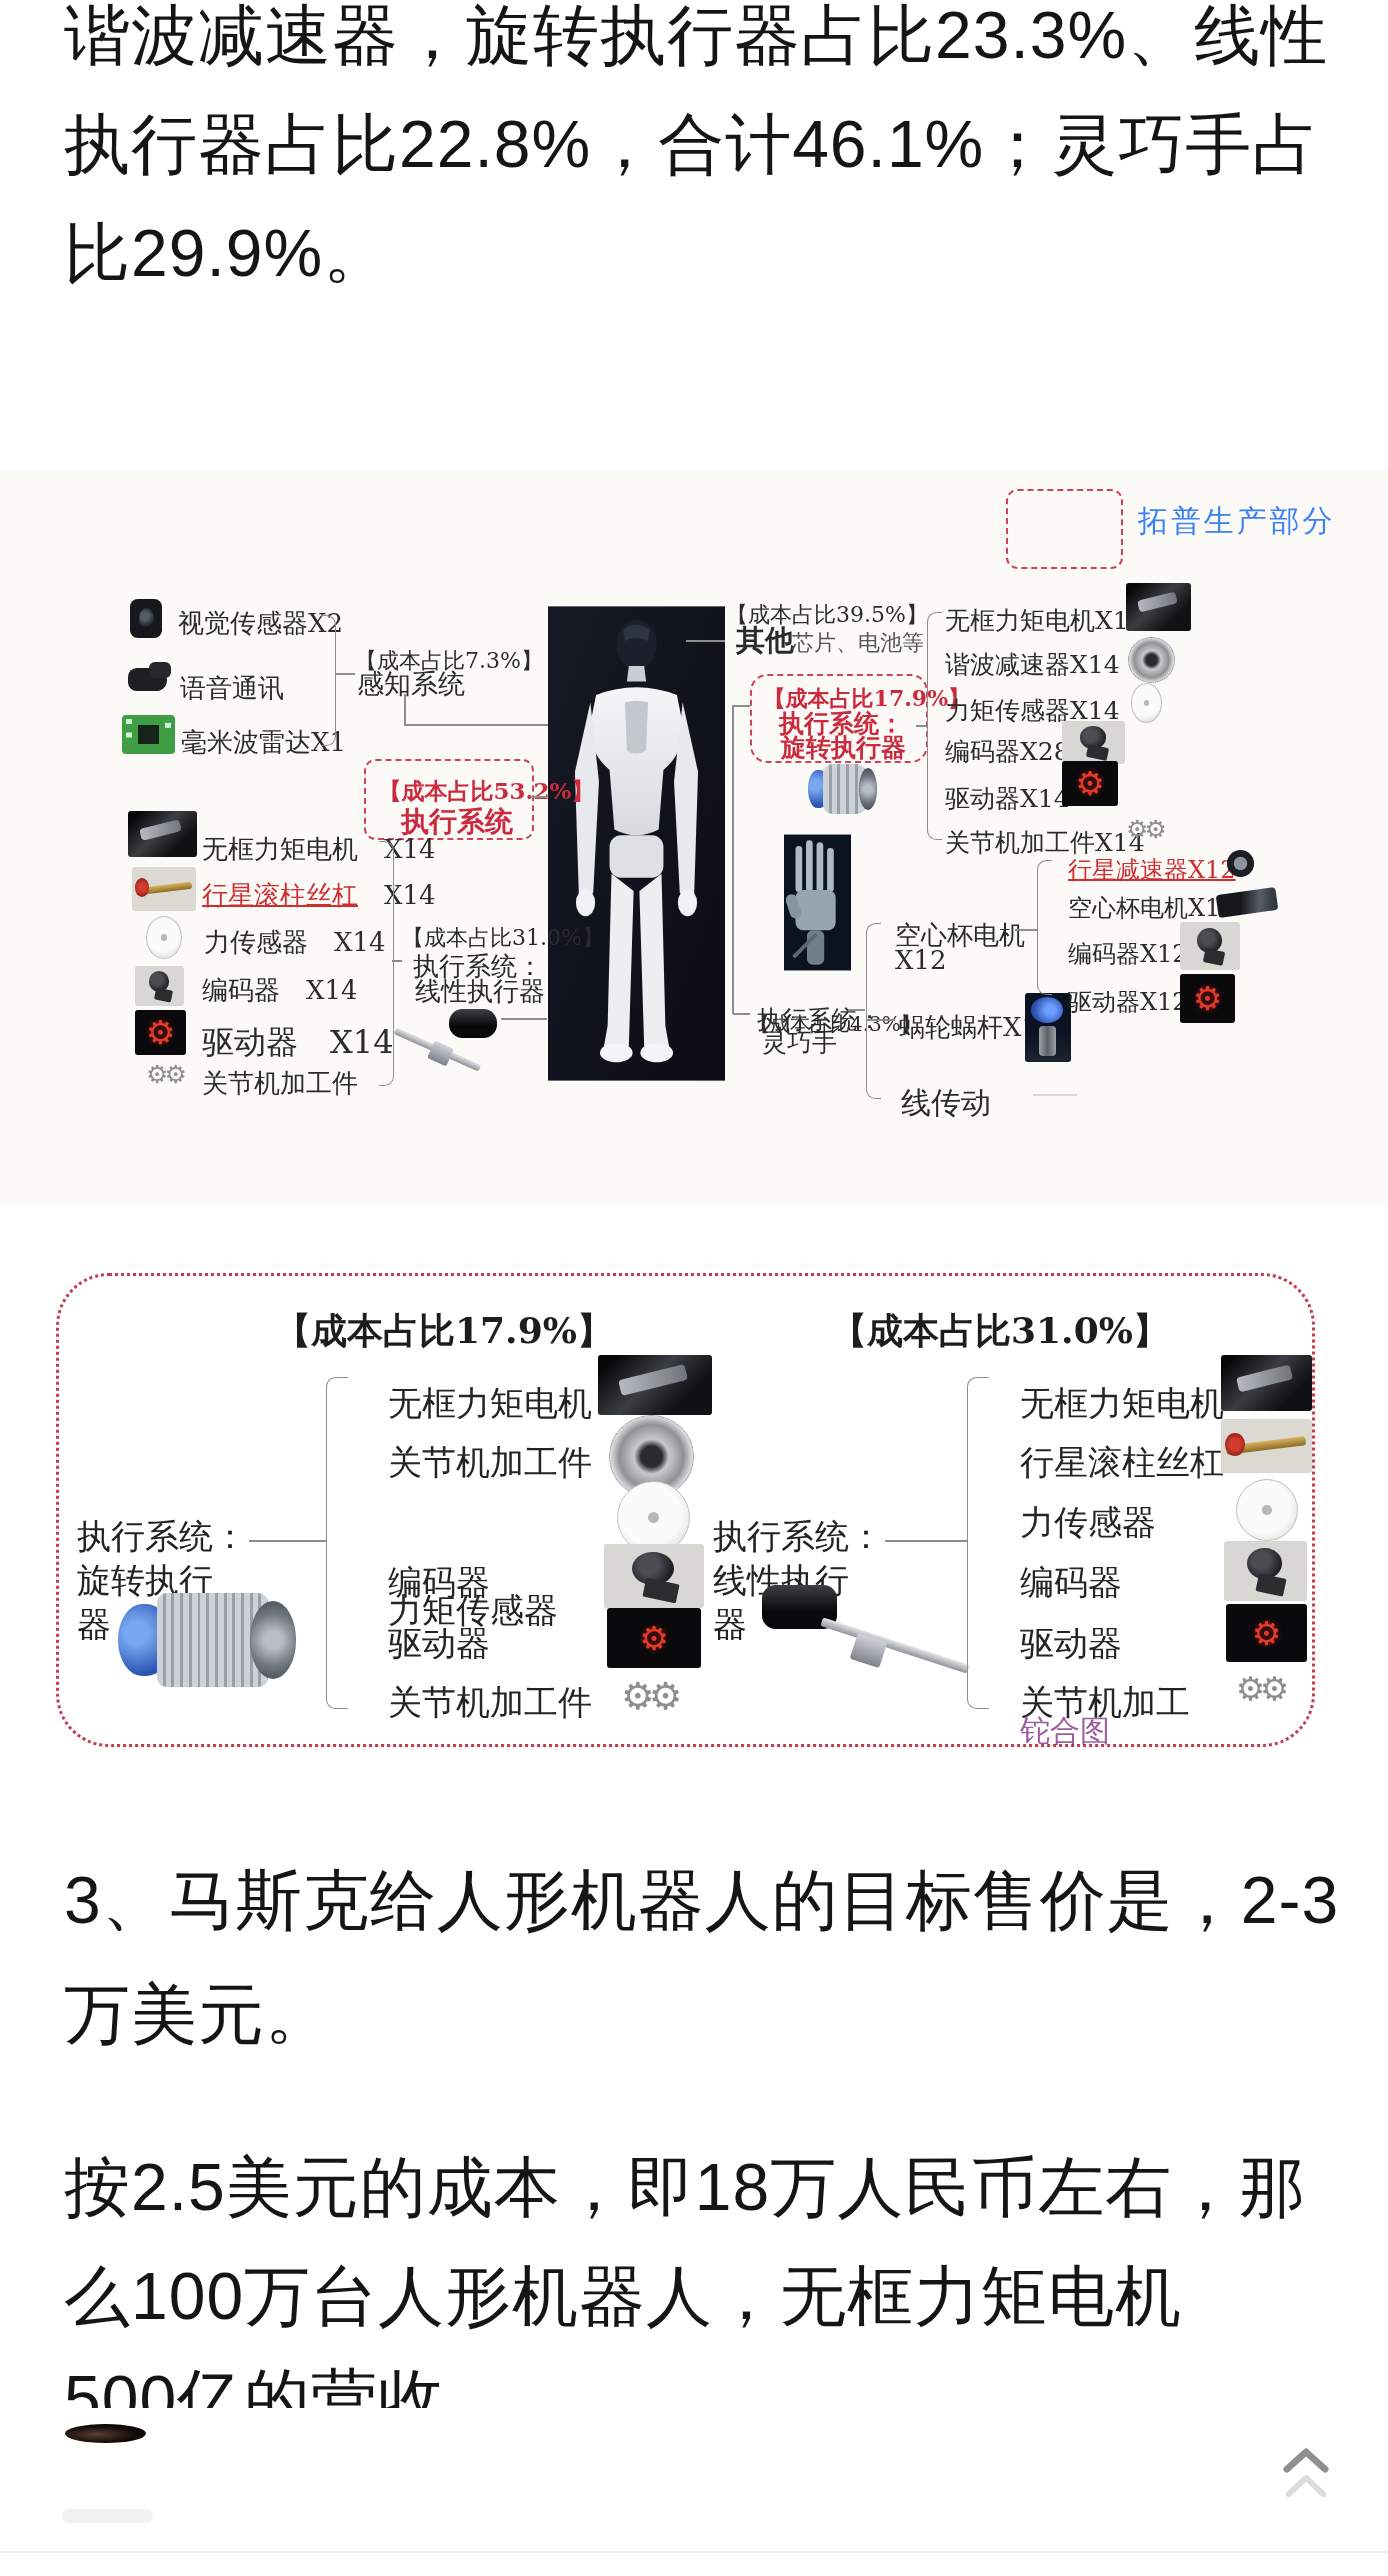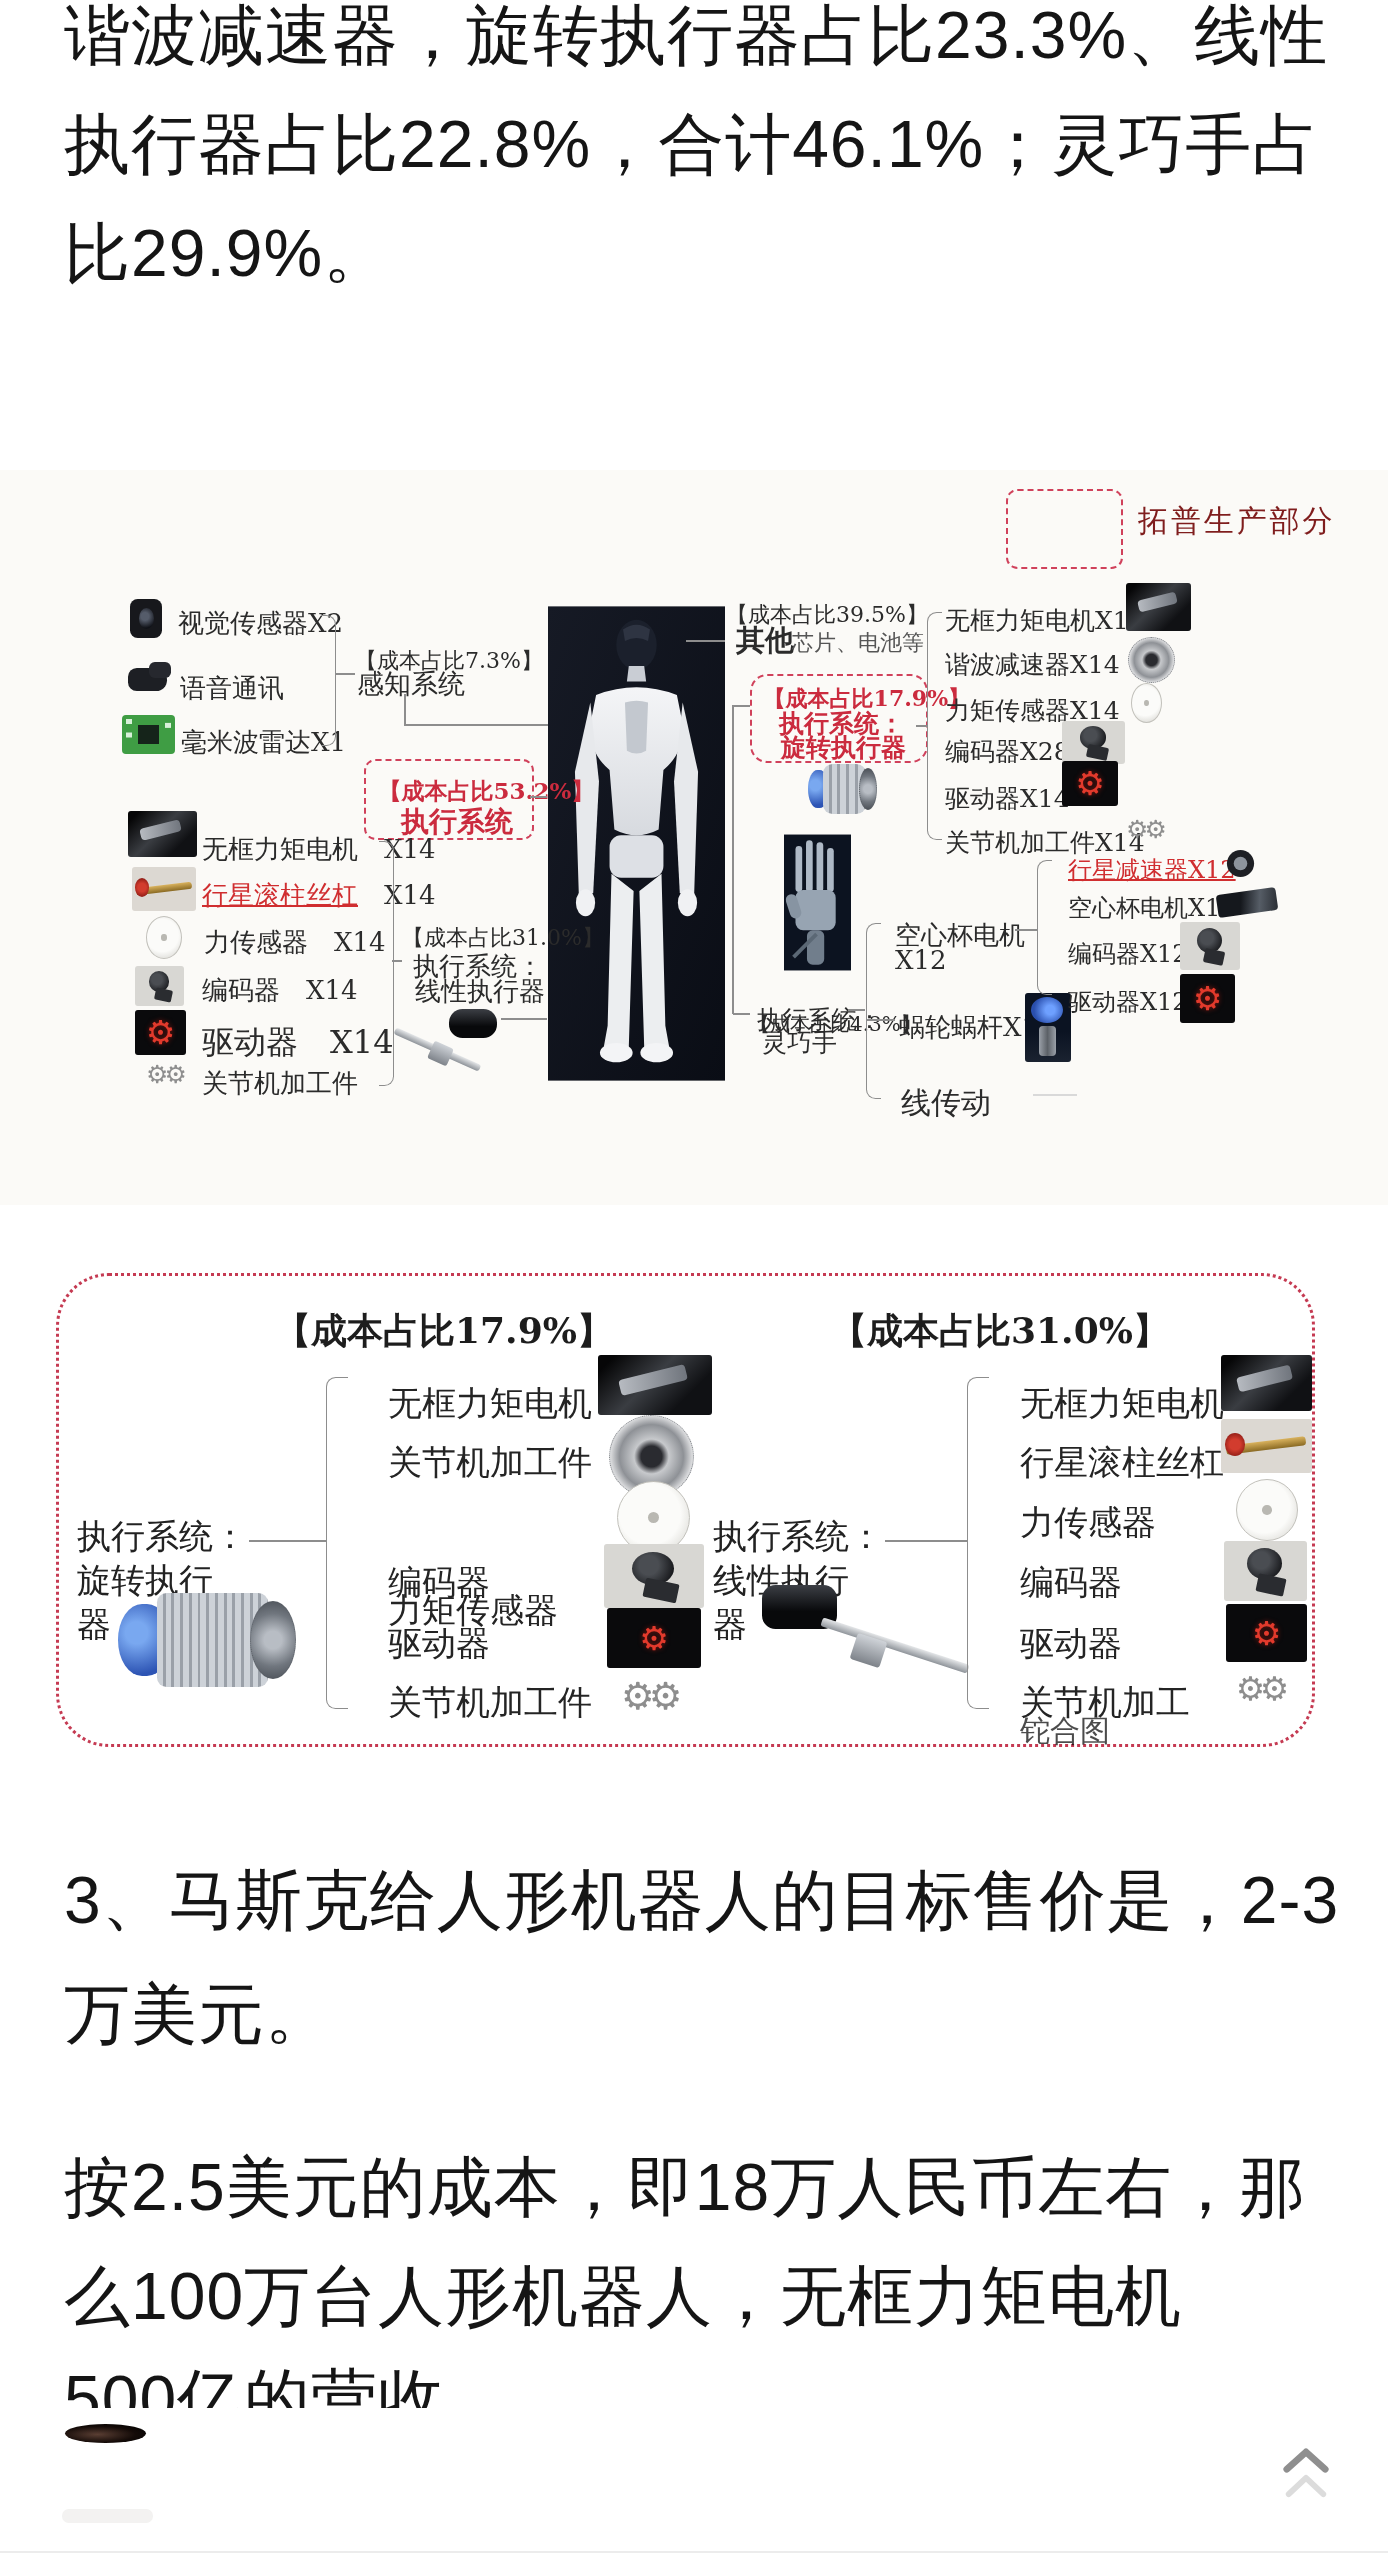--- a/index.html
+++ b/index.html
@@ -88,21 +88,21 @@
 </head>
 <body>
 
 <div class="bodyline" style="top:0;">谐波减速器，旋转执行器占比23.3%、线性</div>
 <div class="bodyline" style="top:109px;">执行器占比22.8%，合计46.1%；灵巧手占</div>
 <div class="bodyline" style="top:218px;">比29.9%。</div>
 
 <div class="d1strip">
 
   <div class="dashbox" style="left:1006px;top:19px;width:113px;height:76px;"></div>
-  <div class="dtext" style="left:1138px;top:31px;font-size:30px;letter-spacing:2.9px;color:#7f1d1d;">拓普生产部分</div>
+  <div class="dtext" style="left:1138px;top:31px;font-size:30px;letter-spacing:2.9px;color:#3b82f6;">拓普生产部分</div>
 
   <div class="abs" style="left:548px;top:136px;width:177px;height:475px;">
     <svg width="177" height="475" viewBox="0 0 184 493">
       <defs>
         <linearGradient id="bgG" x1="0" y1="0" x2="1" y2="1">
           <stop offset="0" stop-color="#161a25"></stop>
             <stop offset="1" stop-color="#0a0d15"></stop>
         </linearGradient>
         <linearGradient id="bodyG" x1="0" y1="0" x2="0" y2="1">
           <stop offset="0" stop-color="#f4f5f7"></stop>
@@ -291,21 +291,21 @@
 </div>
 <div class="ln" style="left:885px;top:1540px;width:82px;height:1.9px;"></div>
 <div class="brk-l" style="left:967px;top:1377px;width:21px;height:330px;"></div>
 
 <div class="d2i" style="left:1020px;top:1381px;">无框力矩电机</div>
 <div class="d2i" style="left:1020px;top:1440px;">行星滚柱丝杠</div>
 <div class="d2i" style="left:1020px;top:1500px;">力传感器</div>
 <div class="d2i" style="left:1020px;top:1560px;">编码器</div>
 <div class="d2i" style="left:1020px;top:1621px;">驱动器</div>
 <div class="d2i" style="left:1020px;top:1680px;">关节机加工</div>
-<div class="d2i" style="left:1020px;top:1711px;font-size:30px;color:#000000;opacity:.7;">铊合图</div>
+<div class="d2i" style="left:1020px;top:1711px;font-size:30px;color:#701a75;opacity:.7;">铊合图</div>
 
 <div class="ph ph-dark" style="left:1221px;top:1355px;width:91px;height:56px;"></div>
 <div class="ph ph-screw" style="left:1221px;top:1419px;width:91px;height:54px;"></div>
 <div class="ph ph-disc" style="left:1236px;top:1479px;width:60px;height:60px;"></div>
 <div class="ph ph-enc" style="left:1224px;top:1541px;width:83px;height:60px;"></div>
 <div class="ph ph-drv" style="left:1226px;top:1604px;width:81px;height:58px;"></div>
 <div class="gearsicon" style="left:1236px;top:1670px;transform:scale(1.3);transform-origin:left top;"></div>
 
 <div class="bodyline" style="top:1865px;">3、马斯克给人形机器人的目标售价是，2-3</div>
 <div class="bodyline" style="top:1973px;margin-top:6px;">万美元。</div>

